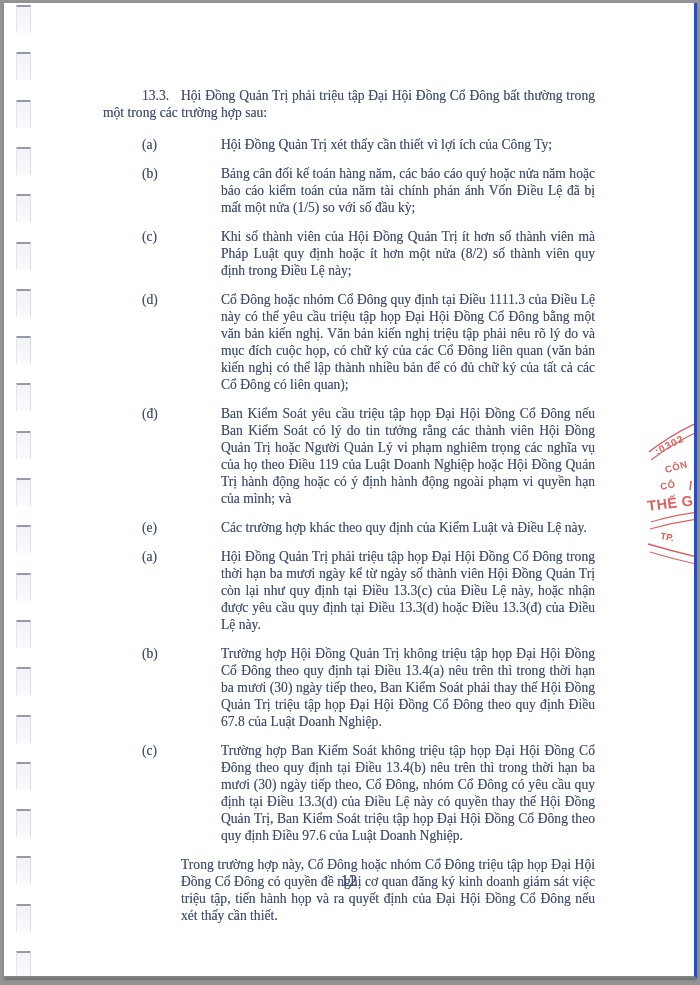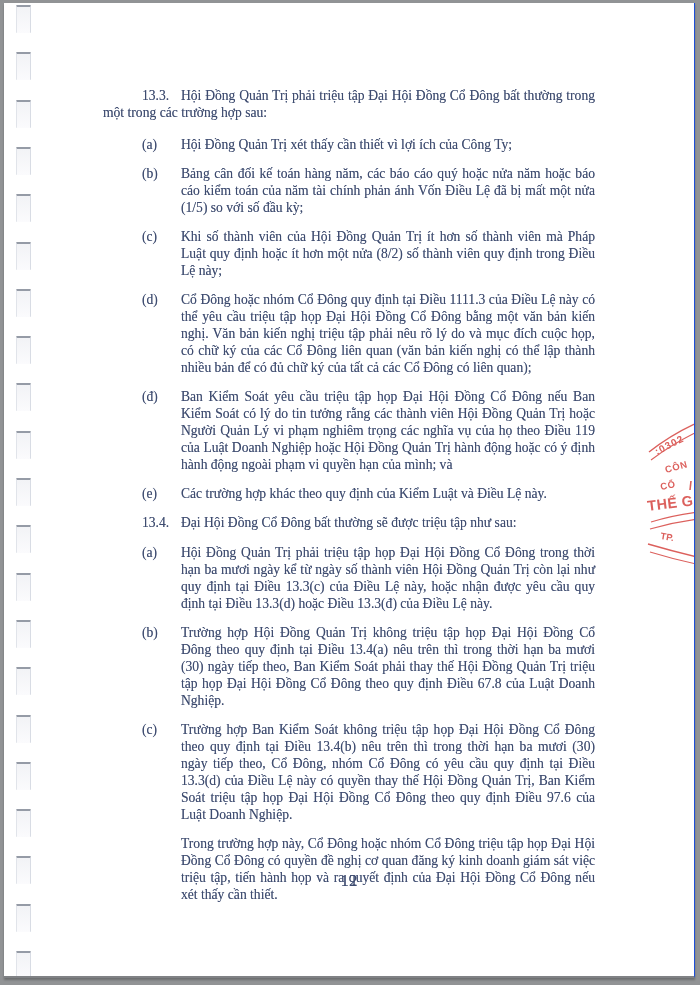--- a/index.html
+++ b/index.html
@@ -7,21 +7,21 @@
     width:700px;height:985px;
     background:#919395;
     position:relative;
     overflow:hidden;
     font-family:"Liberation Serif", serif;
   }
   .page{
     position:absolute;left:4px;top:3px;
     width:690px;height:973px;
     background:#ffffff;
-    border-right:1px solid #1d4ed8;
+    border-right:3px solid #1d4ed8;
     border-bottom:2px solid #808285;
     box-shadow:0 2px 2px rgba(0,0,0,.25);
     overflow:hidden;
   }
   .rail{position:absolute;left:12px;top:0;width:14px;height:973px;}
   .hole{
     position:absolute;left:0;width:13px;height:26px;
     background:linear-gradient(180deg,#f2f3f6,#fbfbfd);
     border-top:2px solid #959ba6;
     border-left:1px solid #e1e4ea;
@@ -34,21 +34,21 @@
     font-size:13.6px;line-height:17px;
     text-shadow:0 0 .5px rgba(62,76,112,.55);
   }
   .para{margin:0 0 12px 0;text-align:justify;text-indent:39px;}
   .para .num{display:inline-block;min-width:39px;text-indent:0;}
   .mb15{margin-bottom:15px;}
   .mb13{margin-bottom:13px;}
   .mb8{margin-bottom:8px;}
   .item{display:flex;margin:0 0 12px 39px;}
   .ilabel{flex:0 0 39px;}
-  .itext{flex:1;text-align:justify;}
+  .itext{flex:1;text-align:justify;margin-left:40px;}
   .cont{margin:0 0 8px 78px;text-align:justify;}
   .pageno{
     position:absolute;left:0;top:868px;width:690px;
     text-align:center;color:#3e4c70;font-size:17px;
     text-shadow:0 0 .5px rgba(62,76,112,.5);
   }
   .stamp{position:absolute;left:636px;top:404px;width:59px;height:160px;opacity:.92;}
   .stamp text{font-family:"Liberation Sans", sans-serif;fill:#d9534f;}
 </style>
 </head>
@@ -109,23 +109,20 @@
     <div class="item mb8">
       <span class="ilabel">(đ)</span>
       <span class="itext">Ban Kiểm Soát yêu cầu triệu tập họp Đại Hội Đồng Cổ Đông nếu Ban Kiểm Soát có lý do tin tưởng rằng các thành viên Hội Đồng Quản Trị hoặc Người Quản Lý vi phạm nghiêm trọng các nghĩa vụ của họ theo Điều 119 của Luật Doanh Nghiệp hoặc Hội Đồng Quản Trị hành động hoặc có ý định hành động ngoài phạm vi quyền hạn của mình; và</span>
     </div>
 
     <div class="item">
       <span class="ilabel">(e)</span>
       <span class="itext">Các trường hợp khác theo quy định của Kiểm Luật và Điều Lệ này.</span>
     </div>
 
-    <p class="para mb13">
-      <span class="num">13.4.</span><span>Đại Hội Đồng Cổ Đông bất thường sẽ được triệu tập như sau:</span>
-    </p>
 
     <div class="item">
       <span class="ilabel">(a)</span>
       <span class="itext">Hội Đồng Quản Trị phải triệu tập họp Đại Hội Đồng Cổ Đông trong thời hạn ba mươi ngày kể từ ngày số thành viên Hội Đồng Quản Trị còn lại như quy định tại Điều 13.3(c) của Điều Lệ này, hoặc nhận được yêu cầu quy định tại Điều 13.3(d) hoặc Điều 13.3(đ) của Điều Lệ này.</span>
     </div>
 
     <div class="item mb8">
       <span class="ilabel">(b)</span>
       <span class="itext">Trường hợp Hội Đồng Quản Trị không triệu tập họp Đại Hội Đồng Cổ Đông theo quy định tại Điều 13.4(a) nêu trên thì trong thời hạn ba mươi (30) ngày tiếp theo, Ban Kiểm Soát phải thay thế Hội Đồng Quản Trị triệu tập họp Đại Hội Đồng Cổ Đông theo quy định Điều 67.8 của Luật Doanh Nghiệp.</span>
     </div>

